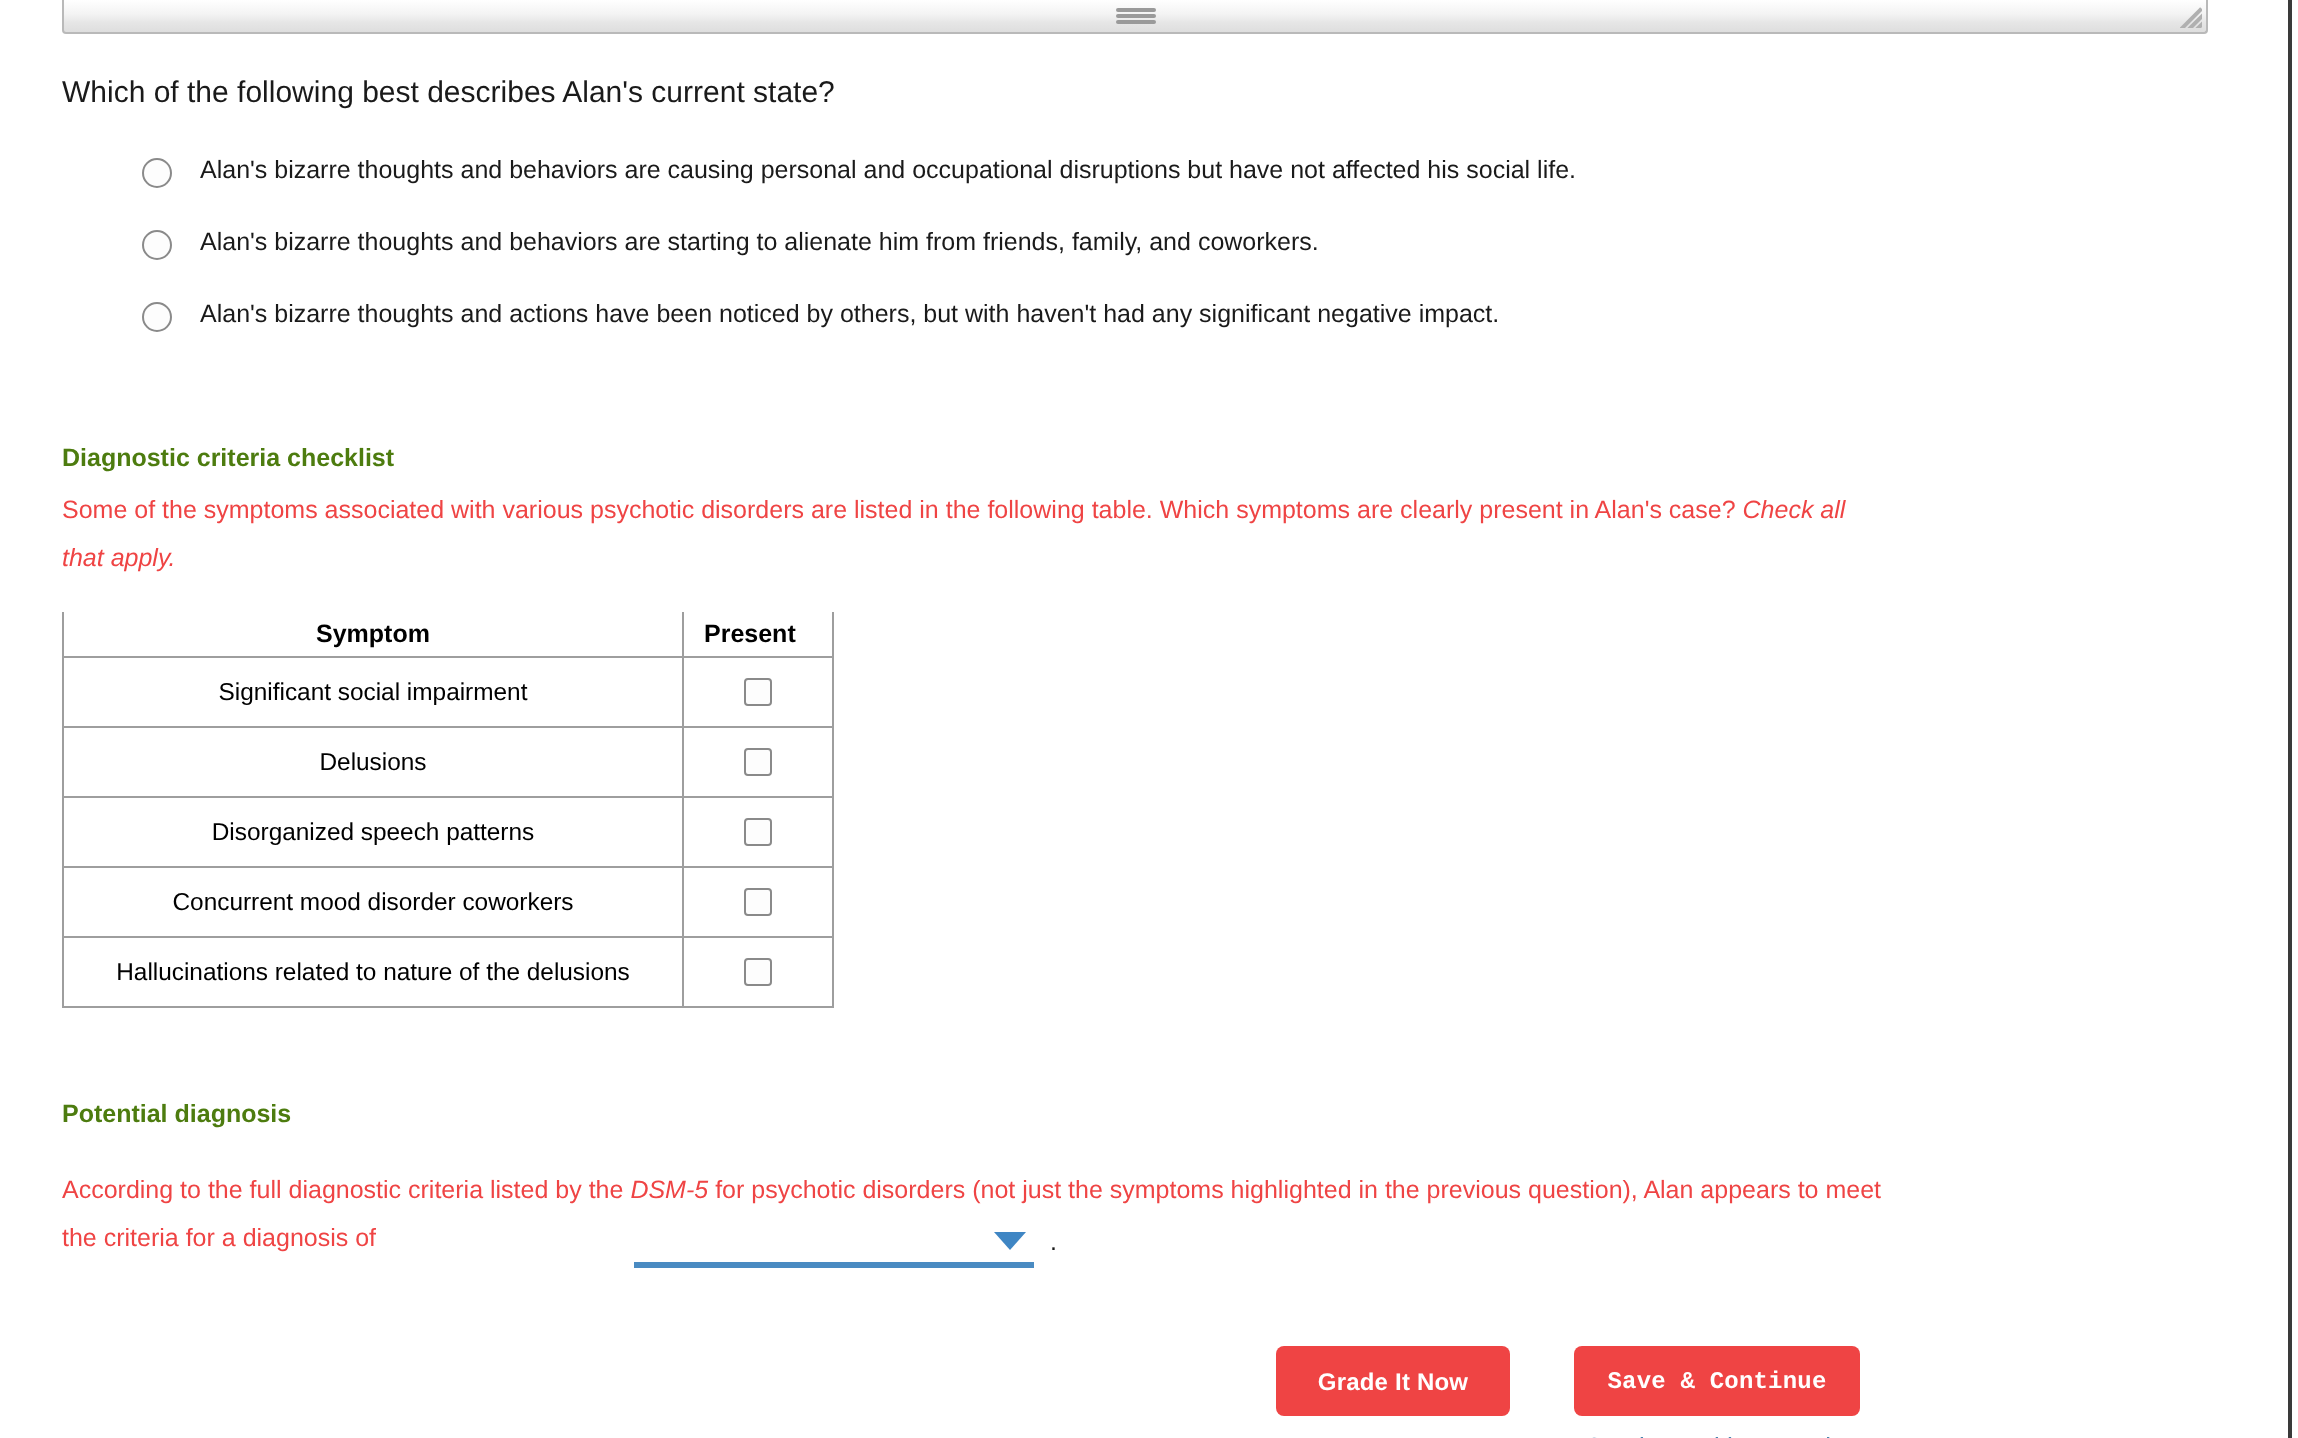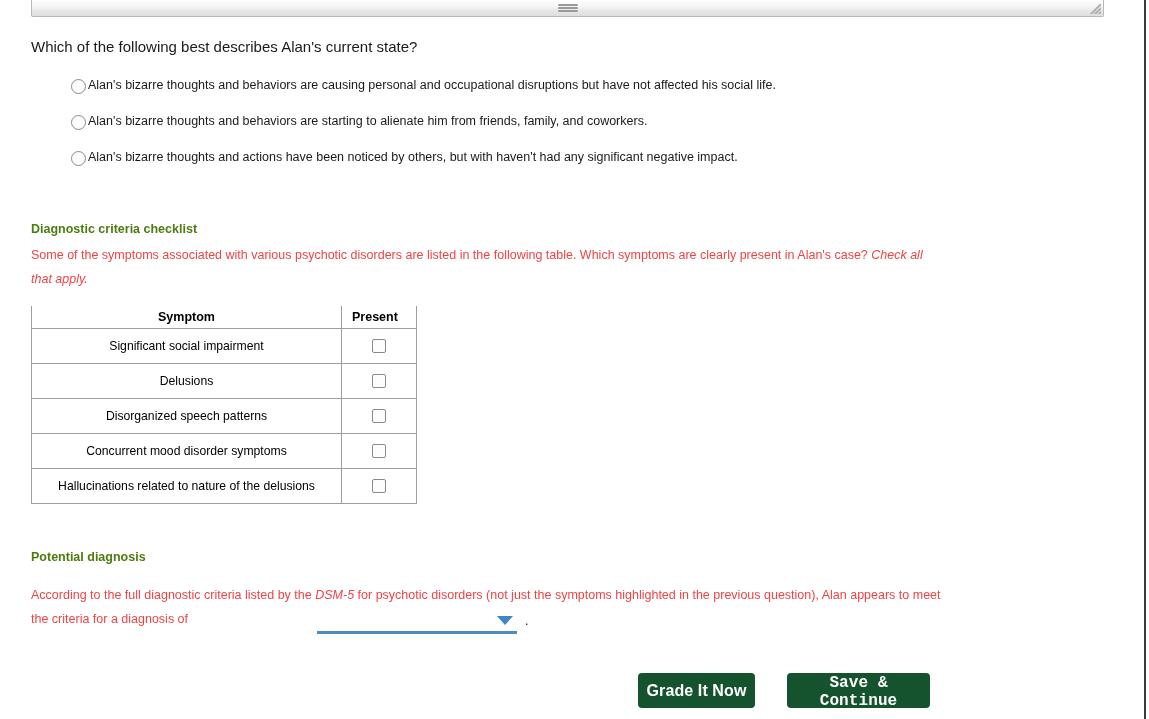--- a/index.html
+++ b/index.html
@@ -110,21 +110,21 @@
     height: 13px;
     border: 1px solid #8a8a8a;
     border-radius: 50%;
     background: #fdfdfd;
     flex: 0 0 auto;
     margin-top: 2px;
   }
   .radio-label {
     font-size: 12.5px;
     line-height: 16px;
-    margin-left: 2px;
+    margin-left: 14px;
     color: #1a1a1a;
     white-space: nowrap;
   }
 
   .section-head {
     position: absolute;
     left: 31px;
     font-size: 12.5px;
     font-weight: bold;
     color: #4d7c0f;
@@ -223,24 +223,24 @@
     left: 525px;
     top: 592px;
     font-size: 12.5px;
     line-height: 24px;
     color: #1a1a1a;
   }
 
   
   .btn {
     position: absolute;
-    background: #14532d;
+    background: #ef4444;
     color: #ffffff;
     font-weight: bold;
-    font-size: 16px;
+    font-size: 12px;
     border: none;
     border-radius: 4px;
     cursor: pointer;
     font-family: "Liberation Sans", sans-serif;
     letter-spacing: 0.1px;
   }
   #btn-grade {
     left: 638px;
     top: 656px;
     width: 117px;
@@ -324,21 +324,21 @@
       </tr>
       <tr>
         <td class="sym">Delusions</td>
         <td class="chk"><span class="checkbox-mark"></span></td>
       </tr>
       <tr>
         <td class="sym">Disorganized speech patterns</td>
         <td class="chk"><span class="checkbox-mark"></span></td>
       </tr>
       <tr>
-        <td class="sym">Concurrent mood disorder symptoms</td>
+        <td class="sym">Concurrent mood disorder coworkers</td>
         <td class="chk"><span class="checkbox-mark"></span></td>
       </tr>
       <tr>
         <td class="sym">Hallucinations related to nature of the delusions</td>
         <td class="chk"><span class="checkbox-mark"></span></td>
       </tr>
     </tbody>
   </table>
 
   <div class="section-head" id="head-diagnosis">Potential diagnosis</div>

